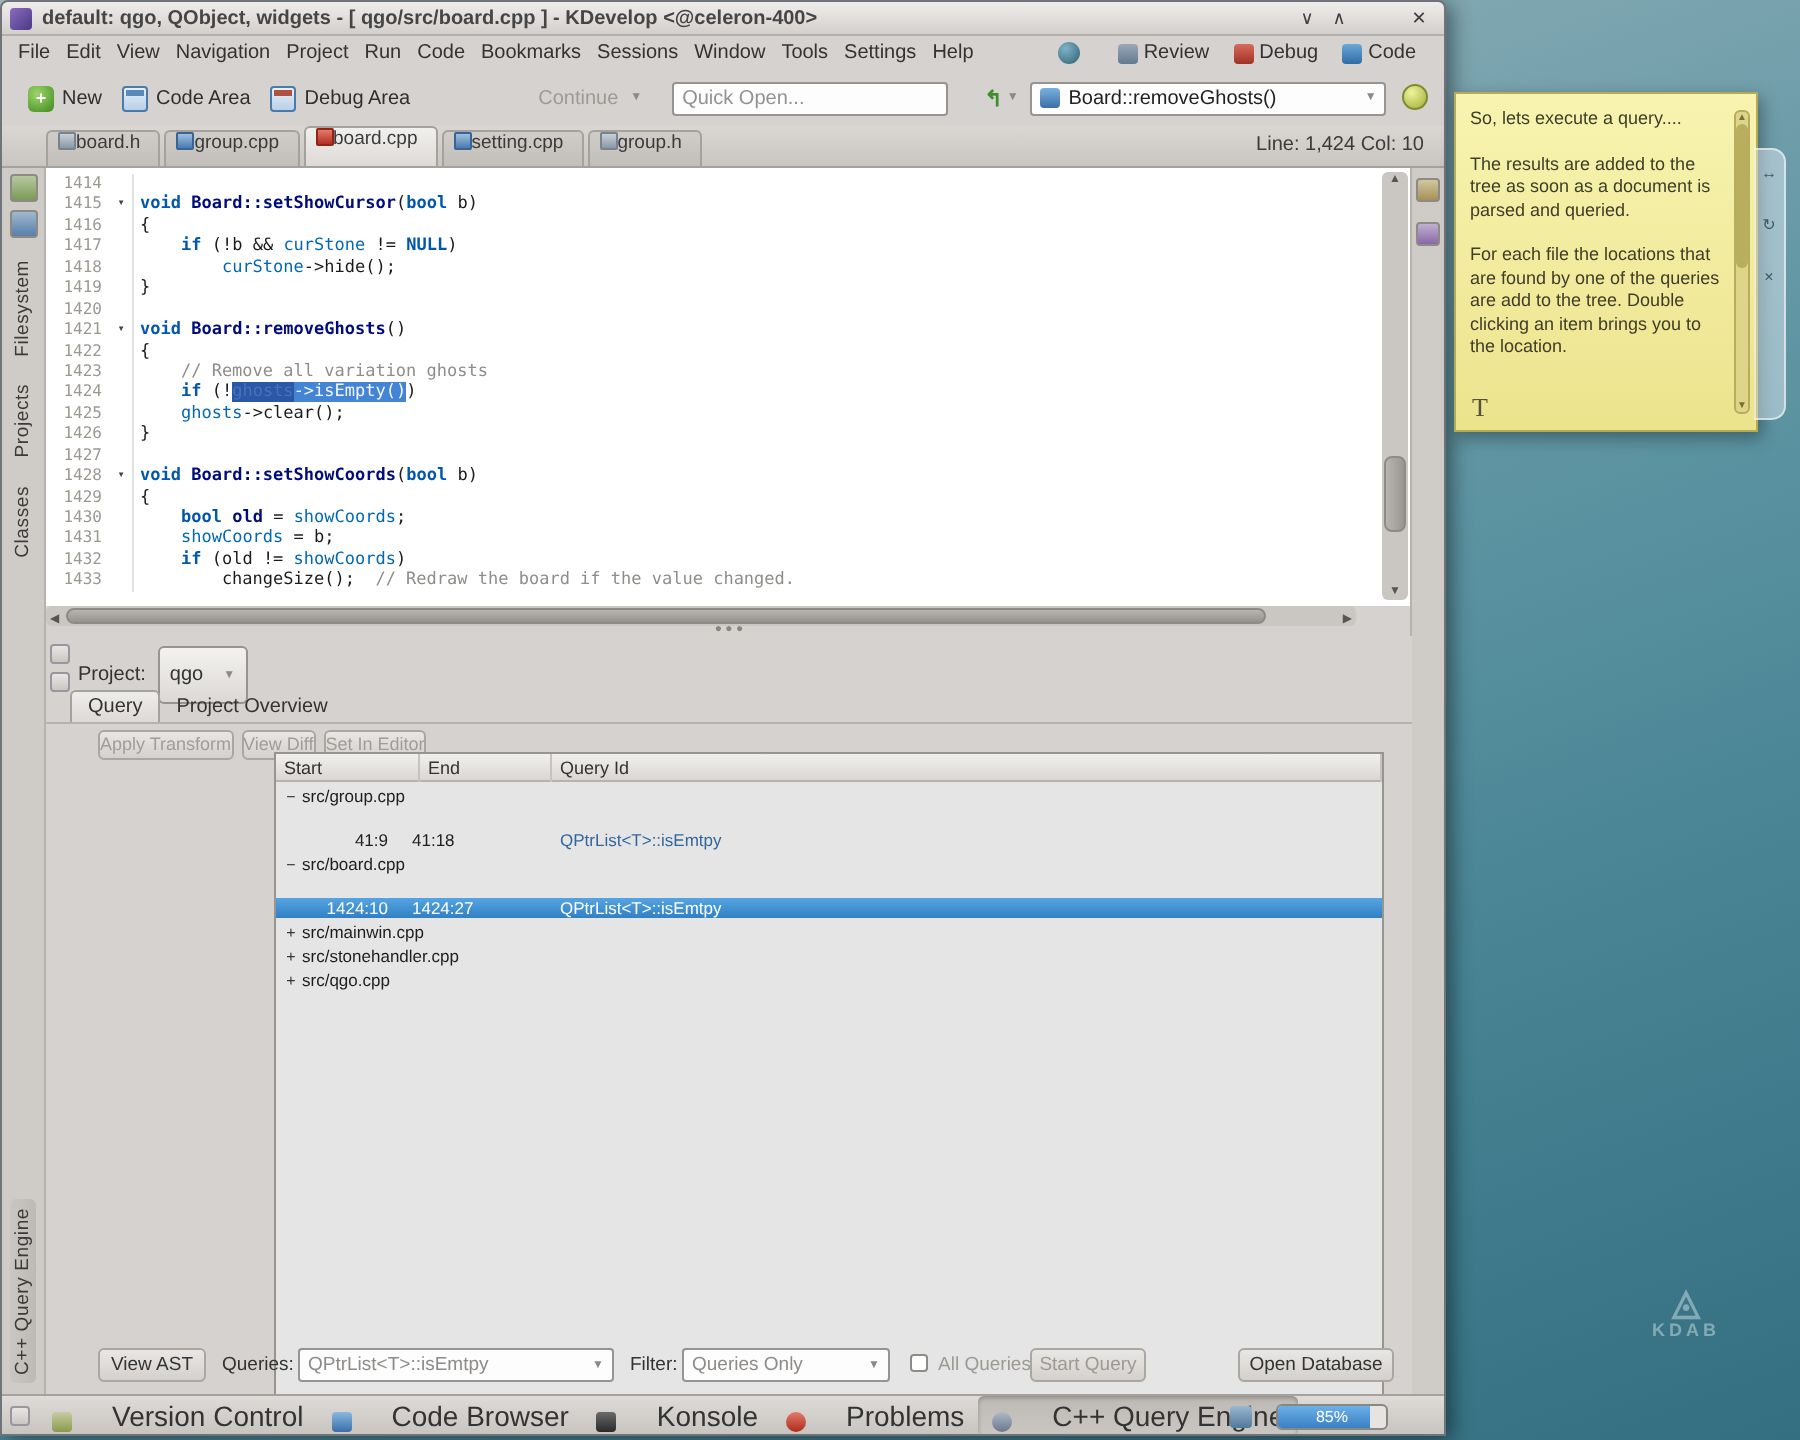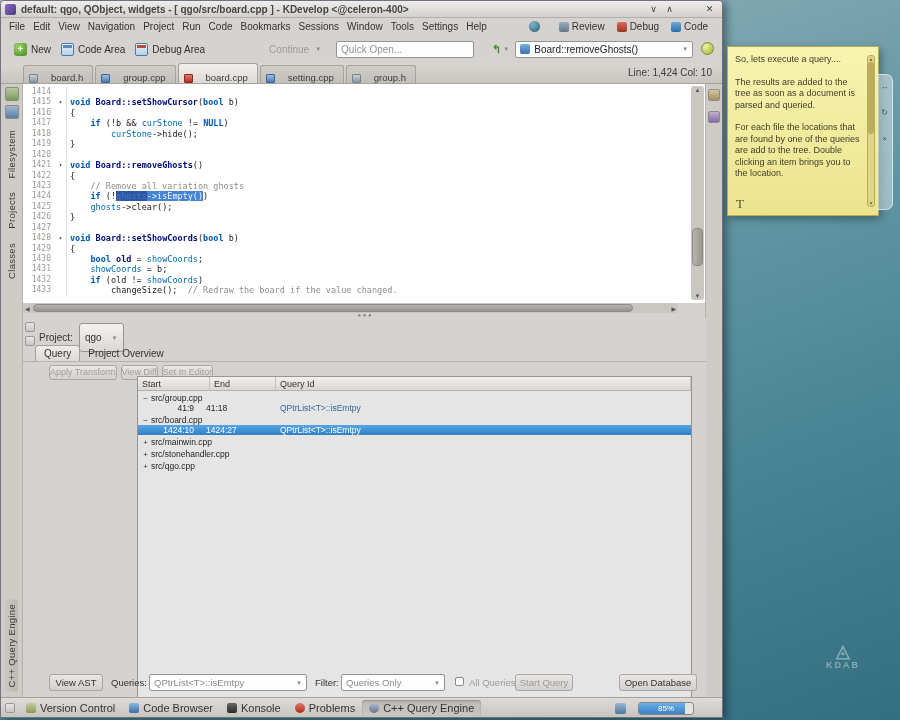--- a/index.html
+++ b/index.html
@@ -54,21 +54,21 @@
   .caret{font-size:6px;color:#8a8a8a;margin-left:2px}
   .gap-continue{margin-left:54px}
   .quick-open{width:138px;height:17px;border:1px solid #969390;border-radius:2px;background:#fdfdfd;color:#929292;font-size:10px;padding:0 4px;line-height:15px;margin-left:10px}
   .nav-btn{margin-left:18px;display:flex;align-items:center;color:#3f8f2f;font-weight:bold;font-size:11px}
   .symbol-combo{margin-left:6px;width:178px;height:17px;border:1px solid #969390;border-radius:2px;background:#fdfdfd;display:flex;align-items:center;padding:0 4px;gap:4px}
   .symbol-ico{width:10px;height:10px;border-radius:2px;background:linear-gradient(#7ab0e0,#3a70a8);flex:none}
   .symbol-text{font-size:10px;color:#222;flex:1;white-space:nowrap;overflow:hidden}
   .assistant-icon{position:absolute;right:8px;top:41px;width:13px;height:13px;border-radius:50%;background:radial-gradient(circle at 35% 30%,#eef39a,#9fae3a);border:1px solid #7c8c2e}
 
   .tabbar{position:absolute;left:0;top:62px;right:0;height:21px;background:linear-gradient(#dad7d3,#c9c5c1);border-bottom:1px solid #a5a19d;display:flex;align-items:flex-end;padding-left:22px}
-  .tab{height:18px;display:flex;align-items:flex-end;gap:13px;padding:0 9px 0 5px;font-size:9.5px;color:#3b3b3b;background:linear-gradient(#d0ccc8,#c2beba);border:1px solid #a5a19d;border-bottom:none;border-radius:3px 3px 0 0;margin-right:2px;white-space:nowrap}
+  .tab{height:18px;display:flex;align-items:flex-start;gap:0;padding:0 9px 0 5px;font-size:9.5px;color:#3b3b3b;background:linear-gradient(#d0ccc8,#c2beba);border:1px solid #a5a19d;border-bottom:none;border-radius:3px 3px 0 0;margin-right:2px;white-space:nowrap}
   .tab.active{height:20px;background:linear-gradient(#f2f0ee,#dcd9d6)}
   .tab-ico{width:9px;height:9px;border-radius:1px;flex:none}
   .ico-h{background:linear-gradient(#c8d0d8,#8a98a6);border:1px solid #76848f}
   .ico-cpp{background:linear-gradient(#9ec0e2,#4a7ab0);border:1px solid #3a6494}
   .ico-mod{background:linear-gradient(#e87a6a,#b03020);border:1px solid #8e2517}
   .cursor-pos{position:absolute;right:10px;top:66px;font-size:10px;color:#3b3b3b}
 
   
   .left-strip{position:absolute;left:0;top:83px;width:22px;height:614px;background:#cfccc8;border-right:1px solid #b6b2ae;display:flex;flex-direction:column;align-items:center;padding-top:3px}
   .strip-ico{width:14px;height:14px;border-radius:2px;margin-bottom:4px;border:1px solid #8e8a86}
@@ -116,21 +116,21 @@
   .panel-tabs{position:absolute;left:12px;top:26px;display:flex;align-items:flex-end;height:17px;font-size:10px;color:#333}
   .ptab{padding:2px 8px}
   .ptab.active{background:linear-gradient(#efedeb,#dcd9d6);border:1px solid #a5a19d;border-bottom:none;border-radius:3px 3px 0 0}
   .panel-body{position:absolute;left:0;top:43px;right:0;bottom:28px;border-top:1px solid #b6b2ae}
   .action-col{position:absolute;left:26px;top:3px;width:82px;display:flex;gap:4px}
   .pbtn{height:15px;font-size:9px;color:#3a3a3a;background:linear-gradient(#e9e7e5,#d3d0cd);border:1px solid #aaa6a2;border-radius:3px;text-align:center;line-height:13px;white-space:nowrap}
   .pbtn.disabled{color:#a09d99}
   .rtable{position:absolute;left:114px;top:14px;right:14px;height:388px;background:#e5e5e5;border:1px solid #989490}
   .rhead{display:grid;grid-template-columns:72px 66px 1fr;height:14px;background:linear-gradient(#f2f0ee,#d9d6d3);border-bottom:1px solid #b6b2ae;font-size:9px;color:#333}
   .rhead span{padding:1px 4px;border-right:1px solid #c6c2be;line-height:12px}
-  .trow{display:flex;align-items:center;height:10px;font-size:8.5px;color:#1e1e1e;margin-top:0px}
+  .trow{display:flex;align-items:center;height:10px;font-size:8.5px;color:#1e1e1e;margin-top:12px}
   .file-row{margin-top:2px}
   .expander{width:9px;text-align:center;margin-left:3px;font-size:8px;color:#333;flex:none}
   .file-lbl{margin-left:1px}
   .c-start{width:56px;text-align:right;flex:none}
   .c-end{margin-left:12px;width:60px;flex:none}
   .c-query{margin-left:14px;color:#33679c}
   .match-row.selected{background:linear-gradient(#55a4e2,#3180c4);color:#fff}
   .match-row.selected .c-query{color:#fff}
   .panel-footer{position:absolute;left:0;bottom:2px;right:0;height:24px;font-size:9.5px;color:#333}
   .f-abs{position:absolute;top:2px;height:17px}
@@ -142,21 +142,21 @@
   .lbl-filter{left:292px;top:5px}
   .combo-filter{left:318px;width:104px}
   .chk{left:432px;top:5px;width:9px;height:9px;background:#fff;border:1px solid #8e8a86;border-radius:2px}
   .lbl-allq{left:446px;top:5px;color:#9d9a96}
   .btn-startq{left:492px;width:58px;color:#9d9a96}
   .btn-opendb{left:596px;width:78px}
 
   
   .statusbar{position:absolute;left:0;bottom:0;right:0;height:20px;background:linear-gradient(#dedbd8,#c8c4c0);border-top:1px solid #a5a19d;display:flex;align-items:center;padding-left:4px}
   .sb-grid{width:10px;height:10px;border:1px solid #9a96a0;border-radius:2px;background:linear-gradient(#e8e6e4,#cac6c2);margin-right:4px}
-  .sb-item{display:flex;align-items:center;gap:4px;font-size:11px;color:#333;padding:2px 7px;border-radius:3px;white-space:nowrap}
+  .sb-item{display:flex;align-items:flex-end;gap:20px;font-size:14px;color:#333;padding:2px 7px;border-radius:3px;white-space:nowrap}
   .sb-item.active{background:linear-gradient(#bdb9b5,#cac6c2);box-shadow:inset 0 1px 2px rgba(0,0,0,.25)}
   .sb-ico{width:10px;height:10px;border-radius:2px;flex:none}
   .version-control-icon{background:linear-gradient(#c8cca0,#8a9a50)}
   .code-browser-icon{background:linear-gradient(#8ab8e0,#3a6ea8)}
   .konsole-icon{background:linear-gradient(#6a6a6a,#2a2a2a)}
   .problems-icon{background:linear-gradient(#e07a6a,#b02a1a);border-radius:50%}
   .query-engine-icon{background:linear-gradient(#b0b8c8,#68788e);border-radius:50%}
   .background-parser-icon{position:absolute;right:96px;top:702px;width:11px;height:11px;border-radius:2px;background:linear-gradient(#9ab8d0,#50789a)}
   .progress-wrap{position:absolute;right:28px;top:701px;width:56px;height:13px;border:1px solid #8a8682;border-radius:3px;background:#e6e4e2;overflow:hidden}
   .progress-fill{height:100%;background:linear-gradient(#6cb0e8,#3a80c4)}

